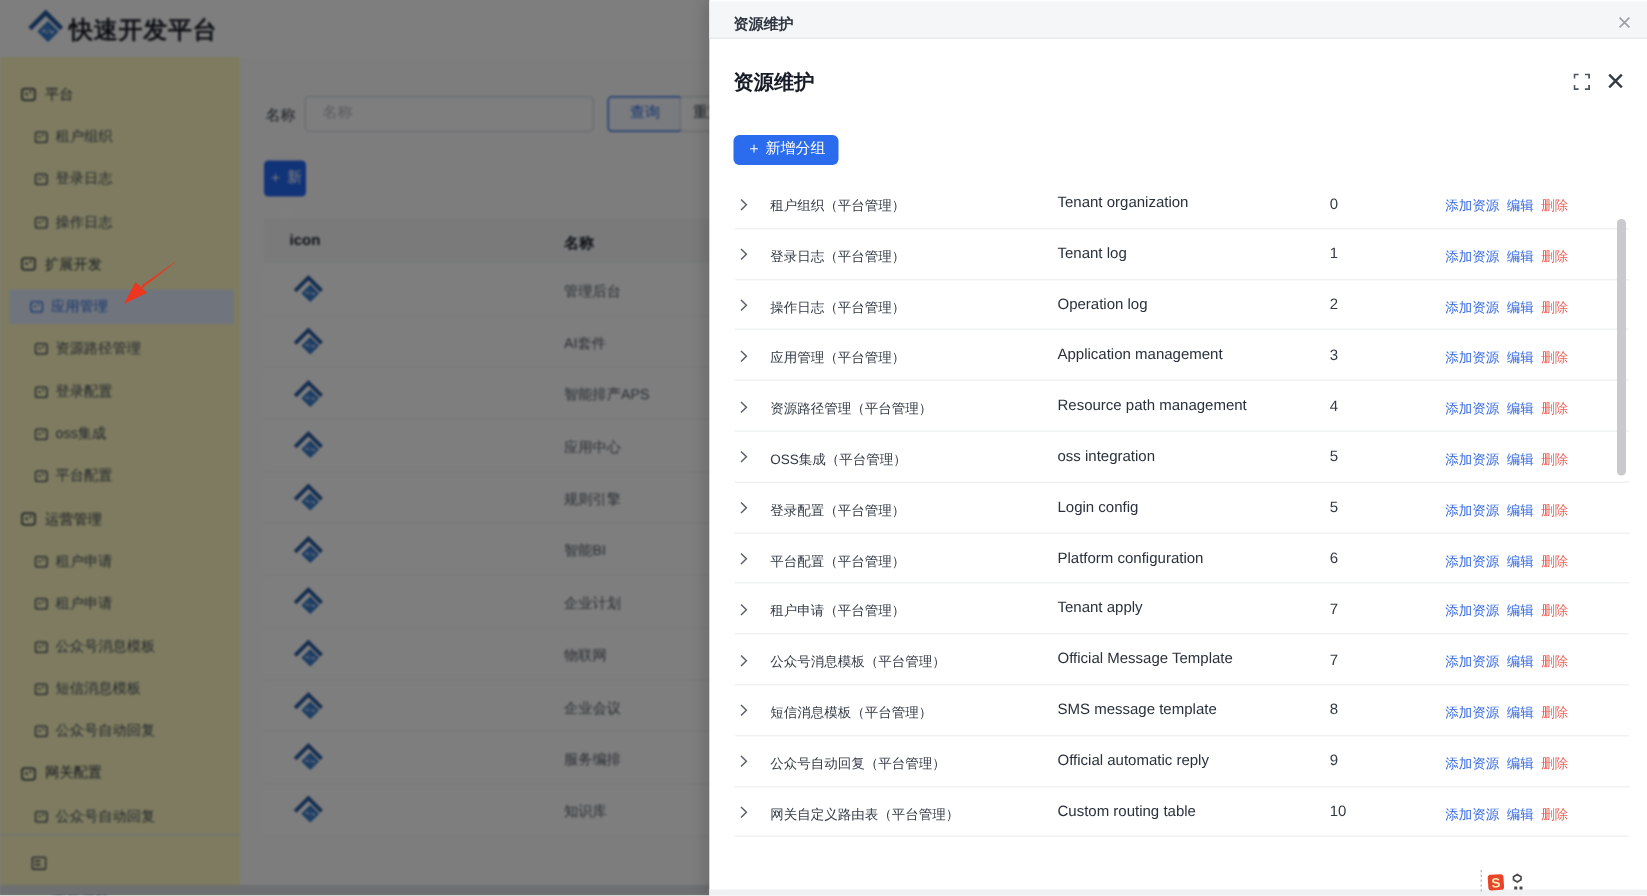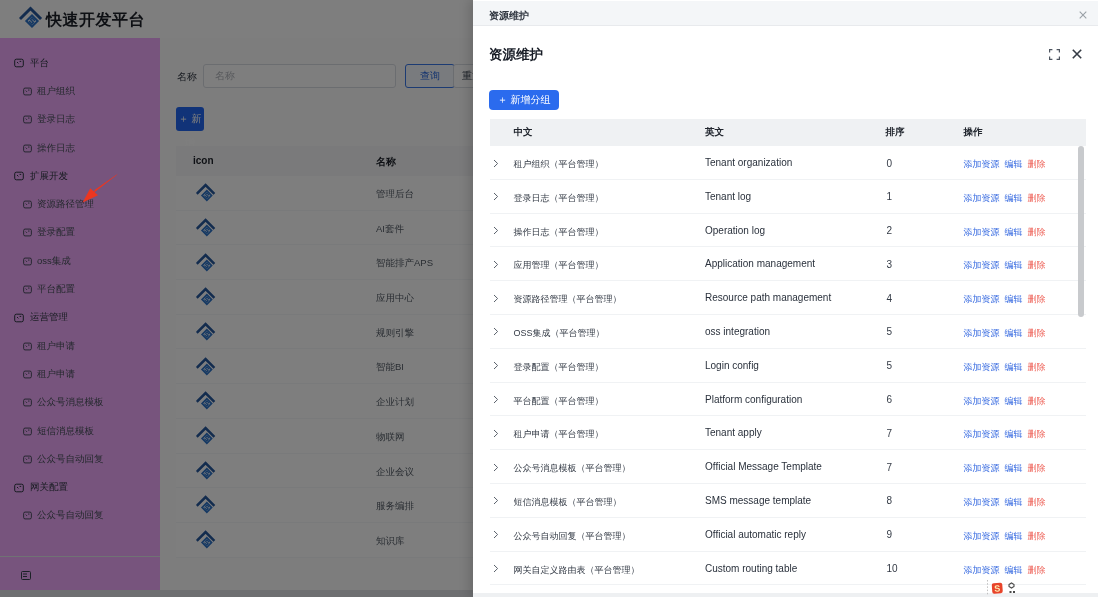--- a/index.html
+++ b/index.html
@@ -3,21 +3,21 @@
 <meta charset="utf-8">
 <style>
   * { margin:0; padding:0; box-sizing:border-box; }
   html,body { width:1098px; height:597px; overflow:hidden; }
   body { font-family:"Liberation Sans", sans-serif; position:relative; background:#fff; }
   .page { position:absolute; inset:0; filter:blur(0.6px); }
   
   .hd { position:absolute; left:0; top:0; width:1098px; height:38px; background:#fff; }
   .hd .t { position:absolute; left:46px; top:10px; font-size:16px; font-weight:bold; color:#1d2129; letter-spacing:.5px;}
   
-  .sb { position:absolute; left:0; top:38px; width:160px; height:559px; background:#f0abfc; }
+  .sb { position:absolute; left:0; top:38px; width:160px; height:559px; background:#fef9c3; }
   .menu { position:absolute; left:0; top:11px; width:160px; }
   .mi { height:28.3px; display:flex; align-items:center; position:relative; color:#49515c; font-size:9.5px; }
   .mi .ic { position:absolute; left:23px; width:9px; height:9px; }
   .mi .tx { position:absolute; left:37px; }
   .mi.grp .ic { left:14px; width:10px; height:10px; }
   .mi.grp .tx { left:30px; color:#2e3642; }
   .mi.sel { background:linear-gradient(#e3edfc,#e3edfc) 6px 50%/150px 23px no-repeat; border-radius:3px; color:#2a6ae0; }
   .mi.sel .ic { left:20px; } .mi.sel .tx { left:34px; }
   .sb .divider { position:absolute; left:0; top:518px; width:160px; border-top:1px solid #e3e6ea; }
   .fold { position:absolute; left:0; top:524px; width:160px; height:26px; display:flex; align-items:center; color:#49515c; font-size:9.5px; }
@@ -110,20 +110,27 @@
           </svg>
           <span class="tx">操作日志</span>
         </div>
         <div class="mi grp">
           <svg class="ic" viewBox="0 0 10 10" fill="none" stroke="#2e3642" stroke-width="1">
             <rect x="0.7" y="1.2" width="8.6" height="7.6" rx="1.6"></rect>
             <path d="M3 4 l1.4 1.4 M5.6 3.4 h1.6"></path>
           </svg>
           <span class="tx">扩展开发</span>
         </div>
+        <div class="mi sel">
+          <svg class="ic" viewBox="0 0 10 10" fill="none" stroke="#2a6ae0" stroke-width="1">
+            <rect x="0.7" y="1.2" width="8.6" height="7.6" rx="1.6"></rect>
+            <path d="M3 4 l1.4 1.4 M5.6 3.4 h1.6"></path>
+          </svg>
+          <span class="tx">应用管理</span>
+        </div>
         <div class="mi">
           <svg class="ic" viewBox="0 0 10 10" fill="none" stroke="#3a4350" stroke-width="1">
             <rect x="0.7" y="1.2" width="8.6" height="7.6" rx="1.6"></rect>
             <path d="M3 4 l1.4 1.4 M5.6 3.4 h1.6"></path>
           </svg>
           <span class="tx">资源路径管理</span>
         </div>
         <div class="mi">
           <svg class="ic" viewBox="0 0 10 10" fill="none" stroke="#3a4350" stroke-width="1">
             <rect x="0.7" y="1.2" width="8.6" height="7.6" rx="1.6"></rect>
@@ -352,26 +359,20 @@
     </div>
   <div class="dw-title">资源维护</div>
   <svg class="dw-fs" viewBox="0 0 11 11" fill="none" stroke="#4e5560" stroke-width="1.2">
     <path d="M0.6 3.4 V0.6 H3.4 M7.6 0.6 H10.4 V3.4 M10.4 7.6 V10.4 H7.6 M3.4 10.4 H0.6 V7.6"></path>
   </svg>
   <svg class="dw-x" viewBox="0 0 10 10" stroke="#353b45" stroke-width="1.6" fill="none">
       <path d="M0.8 0.8 L9.2 9.2 M9.2 0.8 L0.8 9.2"></path>
     </svg>
   <div class="dw-btn">＋ 新增分组</div>
   <div class="dtable" id="dtable">
-    <div class="dth">
-        <span style="left:24px">中文</span>
-        <span style="left:215.5px">英文</span>
-        <span style="left:396px">排序</span>
-        <span style="left:474px">操作</span>
-      </div>
   <div class="dtr">
         <svg class="ar" viewBox="0 0 6 9" fill="none" stroke="#5a616b" stroke-width="1">
           <path d="M1 1 L4.6 4.5 L1 8"></path>
         </svg>
         <span class="zh">租户组织（平台管理）</span>
         <span class="en">Tenant organization</span>
         <span class="no">0</span>
         <span class="op">添加资源<span class="e2">编辑</span><span class="del">删除</span></span>
       </div>
       <div class="dtr">

